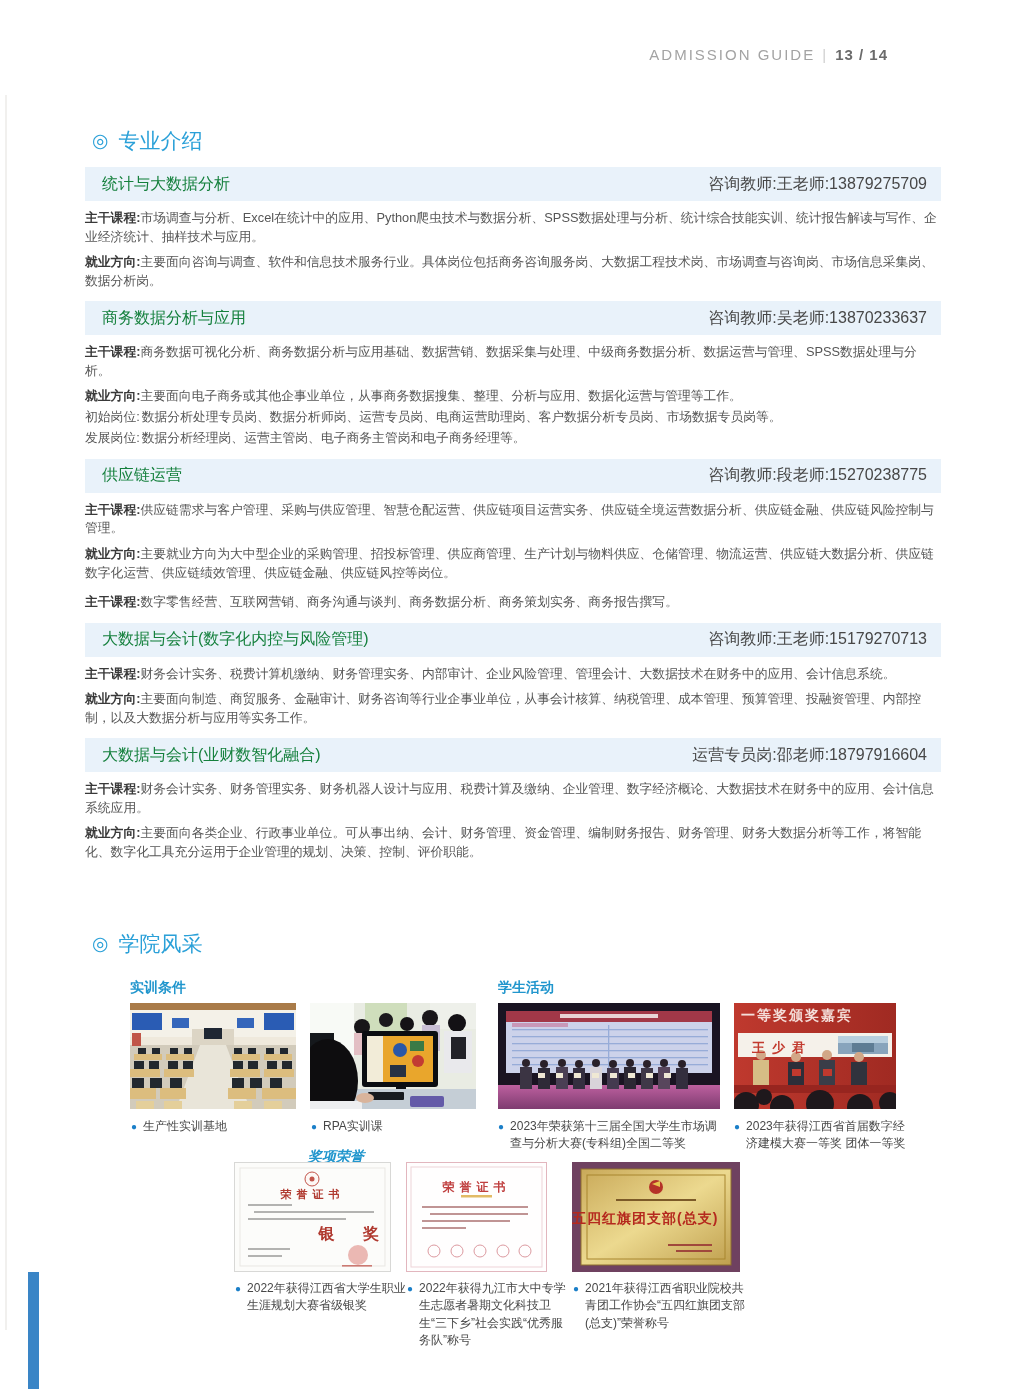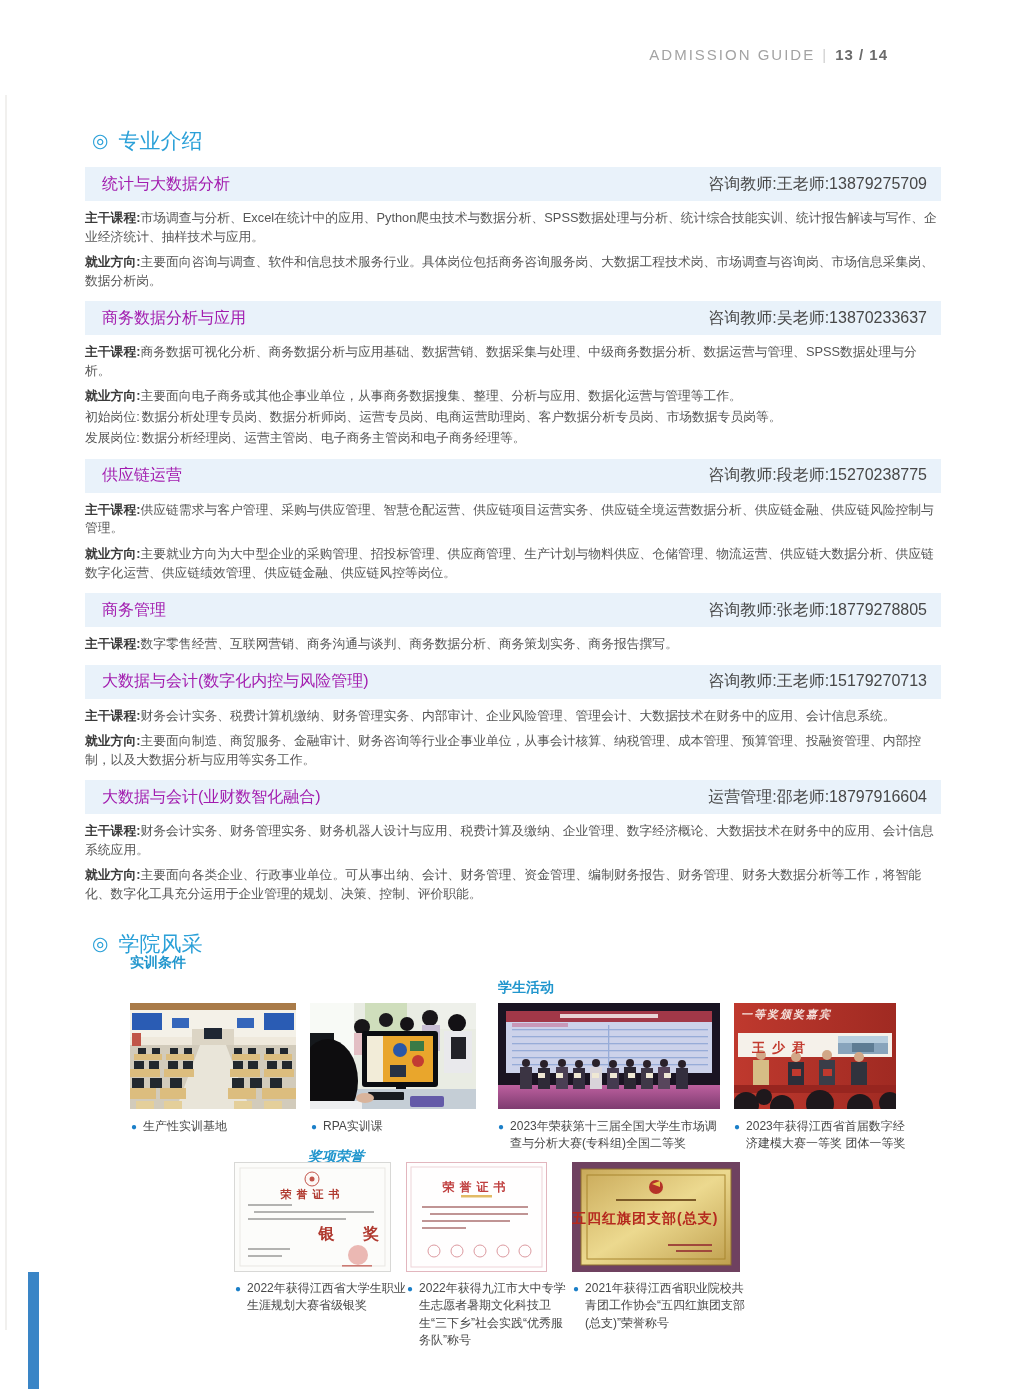--- a/index.html
+++ b/index.html
@@ -16,38 +16,38 @@
   .doc-header .sep { color:#cfcfcf; margin:0 7px; font-weight:normal; }
   .doc-header .pg { color:#6b6b6b; font-weight:bold; letter-spacing:1px; }
 
   
   .content { position:absolute; left:85px; top:128px; width:856px; }
   .sec-title { display:flex; align-items:center; gap:10px; color:#2aa0d8; font-size:21px; line-height:26px; margin:0 0 13px 7px; font-weight:500; }
   .sec-title .badge { font-size:19px; line-height:26px; }
 
   .major { margin-bottom:11px; }
   .major-bar { height:34px; box-sizing:border-box; background:#e9f2fa; display:flex; align-items:center; justify-content:space-between; padding:0 14px 0 17px; margin-bottom:8px; }
-  .major-name { font-size:16px; color:#a21caf; }
+  .major-name { font-size:16px; color:#15803d; }
   .major-contact { font-size:16px; color:#474747; }
   .para { font-size:12.8px; line-height:1.45; color:#565656; margin:0 0 7px; }
   .para .lbl { font-weight:bold; color:#393939; }
   .para.tight { margin-bottom:2.5px; }
   .para.plain .lbl { font-weight:normal; color:#565656; margin-right:2px; }
 
   
   .gallery-title { position:absolute; left:92px; top:931px; margin:0; }
   .g-label { position:absolute; font-size:14px; font-weight:bold; color:#2196cd; white-space:nowrap; }
   .photo { position:absolute; overflow:hidden; background:#ddd; }
   .photo svg { display:block; width:100%; height:100%; }
   .caption { position:absolute; display:flex; gap:6px; font-size:12px; line-height:1.45; color:#474747; }
   .caption .dot { color:#1b7fc8; font-size:10px; line-height:17px; flex:0 0 auto; }
 
   
   .ov { position:absolute; white-space:nowrap; }
-  .ph4-banner { top:4px; left:7px; color:#f4ded9; font-size:11px; font-weight:bold; letter-spacing:2px;font-style:italic; }
+  .ph4-banner { top:4px; left:7px; color:#f4ded9; font-size:14px; font-weight:bold; letter-spacing:2px; }
   .ph4-name  { top:36px; left:18px; color:#c23a2e; font-size:13px; font-weight:bold; letter-spacing:7px; }
   .c1-title { top:25px; left:0; width:100%; text-align:center; color:#b03a30; font-size:11px; font-weight:bold; letter-spacing:5px; }
   .c1-award { top:62px; left:0; width:100%; text-align:right; color:#b03a30; font-size:16px; font-weight:bold; letter-spacing:12px; text-indent:12px; }
   .c2-title { top:17px; left:0; width:100%; text-align:center; color:#c04040; font-size:12px; font-weight:bold; letter-spacing:5px; }
   .c3-text  { top:48px; left:0; width:100%; text-align:left; color:#b5291e; font-size:14px; font-weight:bold; letter-spacing:1px; }
 </style>
 </head>
 <body>
 
 <div class="page">
@@ -86,52 +86,48 @@
     <div class="major">
       <div class="major-bar">
         <span class="major-name">供应链运营</span>
         <span class="major-contact">咨询教师:段老师:15270238775</span>
       </div>
       <p class="para"><span class="lbl">主干课程:</span><span>供应链需求与客户管理、采购与供应管理、智慧仓配运营、供应链项目运营实务、供应链全境运营数据分析、供应链金融、供应链风险控制与管理。</span></p>
       <p class="para"><span class="lbl">就业方向:</span><span>主要就业方向为大中型企业的采购管理、招投标管理、供应商管理、生产计划与物料供应、仓储管理、物流运营、供应链大数据分析、供应链数字化运营、供应链绩效管理、供应链金融、供应链风控等岗位。</span></p>
     </div>
 
     <div class="major">
-      <div class="major-bar">
-        <span class="major-name">商务管理</span>
-        <span class="major-contact">咨询教师:张老师:18779278805</span>
-      </div>
       <p class="para"><span class="lbl">主干课程:</span><span>数字零售经营、互联网营销、商务沟通与谈判、商务数据分析、商务策划实务、商务报告撰写。</span></p>
     </div>
 
     <div class="major">
       <div class="major-bar">
         <span class="major-name">大数据与会计(数字化内控与风险管理)</span>
         <span class="major-contact">咨询教师:王老师:15179270713</span>
       </div>
       <p class="para"><span class="lbl">主干课程:</span><span>财务会计实务、税费计算机缴纳、财务管理实务、内部审计、企业风险管理、管理会计、大数据技术在财务中的应用、会计信息系统。</span></p>
       <p class="para"><span class="lbl">就业方向:</span><span>主要面向制造、商贸服务、金融审计、财务咨询等行业企事业单位，从事会计核算、纳税管理、成本管理、预算管理、投融资管理、内部控制，以及大数据分析与应用等实务工作。</span></p>
     </div>
 
     <div class="major">
       <div class="major-bar">
         <span class="major-name">大数据与会计(业财数智化融合)</span>
-        <span class="major-contact">运营管理:邵老师:18797916604</span>
+        <span class="major-contact">运营专员岗:邵老师:18797916604</span>
       </div>
       <p class="para"><span class="lbl">主干课程:</span><span>财务会计实务、财务管理实务、财务机器人设计与应用、税费计算及缴纳、企业管理、数字经济概论、大数据技术在财务中的应用、会计信息系统应用。</span></p>
       <p class="para"><span class="lbl">就业方向:</span><span>主要面向各类企业、行政事业单位。可从事出纳、会计、财务管理、资金管理、编制财务报告、财务管理、财务大数据分析等工作，将智能化、数字化工具充分运用于企业管理的规划、决策、控制、评价职能。</span></p>
     </div>
   </div>
 
   <h2 class="sec-title gallery-title">
     <span class="badge">◎</span>
     <span>学院风采</span>
   </h2>
 
-  <div class="g-label" style="left:130px; top:954px;">实训条件</div>
+  <div class="g-label" style="left:130px; top:979px;">实训条件</div>
   <div class="g-label" style="left:498px; top:979px;">学生活动</div>
   <div class="g-label" style="left:308px; top:1148px;font-style:italic;">奖项荣誉</div>
 
   <div class="photo" style="left:130px; top:1003px; width:166px; height:106px;">
     <svg viewBox="0 0 166 106" preserveAspectRatio="none">
       <rect width="166" height="106" fill="#efe9dc"></rect>
       <rect width="166" height="7" fill="#a97b49"></rect>
       <rect y="7" width="166" height="27" fill="#f4f1e8"></rect>
       <rect x="62" y="26" width="42" height="16" fill="#dcd5c5"></rect>
       <rect x="74" y="25" width="18" height="11" fill="#1f2733"></rect>

